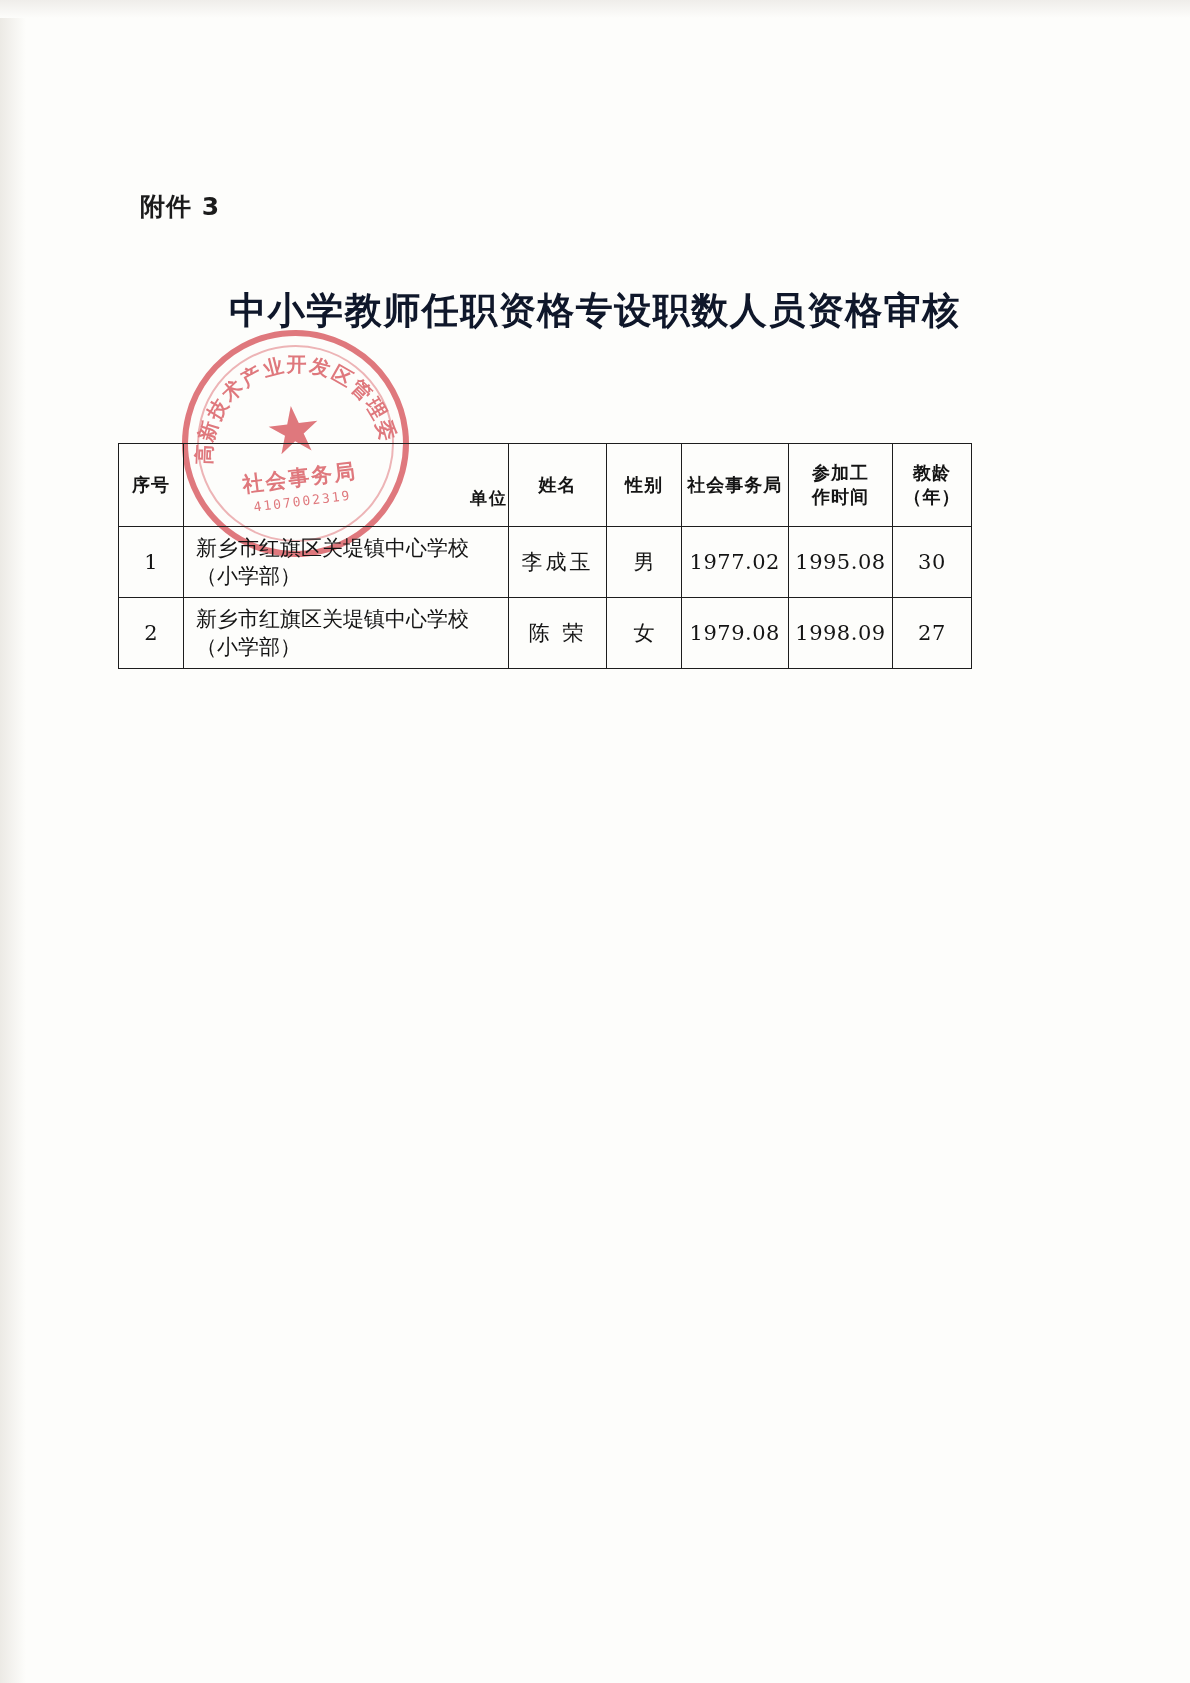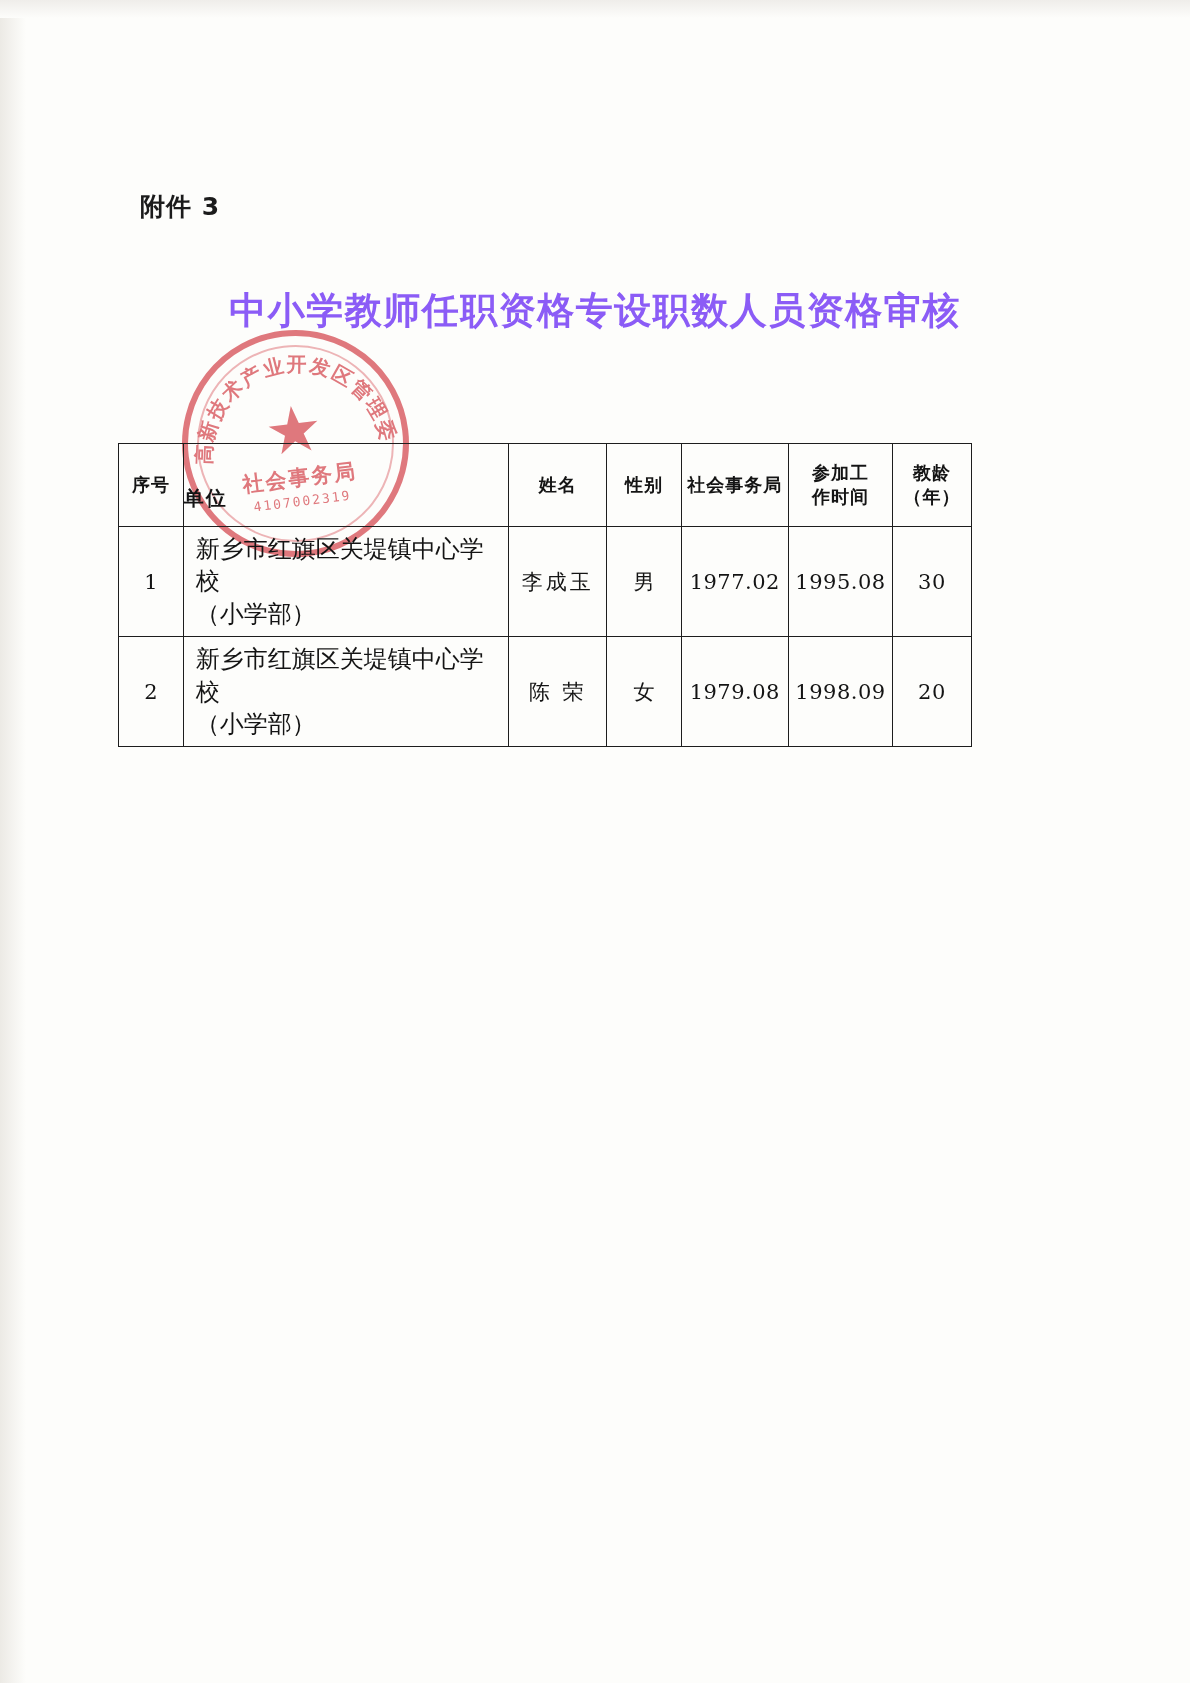--- a/index.html
+++ b/index.html
@@ -54,21 +54,21 @@
     position: absolute;
     left: 120px;
     top: 282px;
     width: 950px;
     text-align: center;
     font-family: "DejaVu Serif", serif;
     font-weight: 700;
     font-size: 37px;
     line-height: 1.55;
     letter-spacing: 1.5px;
-    color: #8b5cf6;
+    color: #0f172a;
   }
   .doc-title .line2 {
     display: block;
   }
 
   
   .seal {
     position: absolute;
     left: 182px;
     top: 330px;
@@ -178,43 +178,43 @@
     height: 58px;
     text-align: center;
     vertical-align: middle;
     font-size: 21px;
     font-family: "DejaVu Serif", serif;
   }
   table.data-table tbody td.unit-cell {
     text-align: left;
     padding: 6px 8px 6px 12px;
     line-height: 1.35;
-    font-size: 24px;
+    font-size: 21px;
     margin-left: 45px;
   }
   .unit-cell .l1 { display: block; }
   .unit-cell .l2 { display: block; }
   td.num-cell {
     font-family: "DejaVu Serif", serif;
     font-size: 21px;
     letter-spacing: 0.5px;
   }
   td.name-cell {
     letter-spacing: 3px;
   }
   td.idx-cell {
     font-size: 20px;
   }
 
   
   .unit-head {
     display: block;
-    text-align: left;
+    text-align: right;
     padding-top: 26px;
-    font-size: 20px;
+    font-size: 17px;
     letter-spacing: 2px;
   }
 </style>
 </head>
 <body>
 
 <div class="page">
 
   <div class="scan-edge-left"></div>
   <div class="scan-edge-top"></div>
@@ -278,18 +278,18 @@
       <tr>
         <td class="idx-cell">2</td>
         <td class="unit-cell">
           <span class="l1">新乡市红旗区关堤镇中心学校</span>
           <span class="l2">（小学部）</span>
         </td>
         <td class="name-cell">陈 荣</td>
         <td>女</td>
         <td class="num-cell">1979.08</td>
         <td class="num-cell">1998.09</td>
-        <td class="num-cell">20</td>
+        <td class="num-cell">27</td>
       </tr>
     </tbody>
   </table>
 
 </div>
 
 </body></html>

